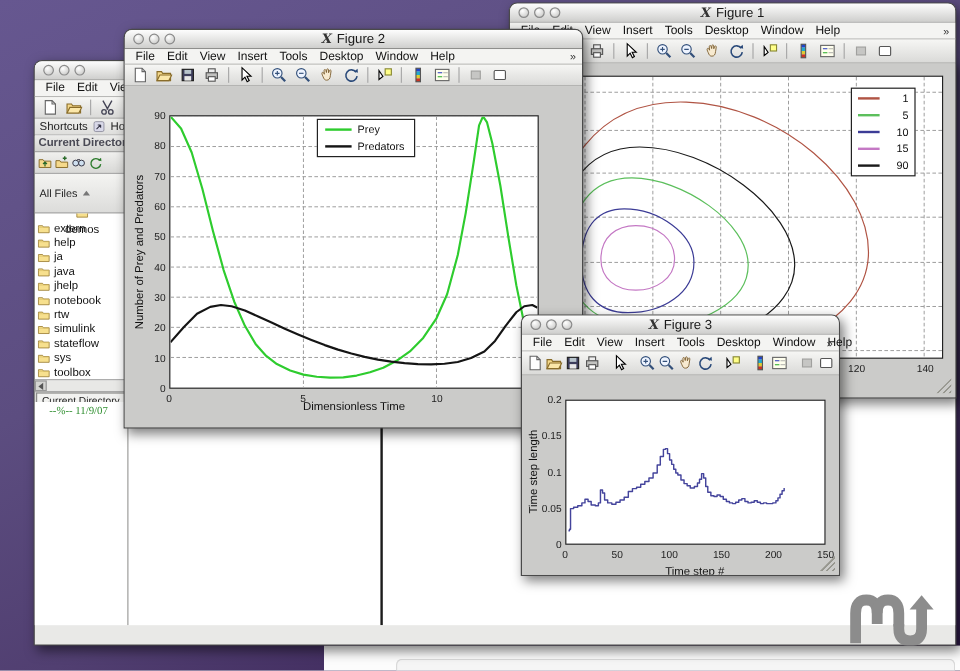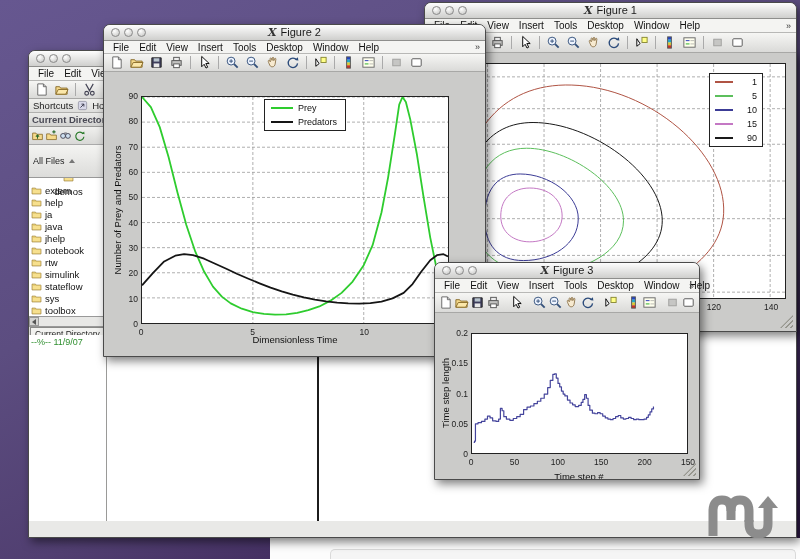--- a/index.html
+++ b/index.html
@@ -43,21 +43,21 @@
   .sorttri { width:0; height:0; border-left:3px solid transparent; border-right:3px solid transparent; border-bottom:4px solid #777; }
   #folder-list { height:139px; background:#fff; border-bottom:1px solid #999; overflow:hidden; padding-left:2px; }
   .folder-row { display:flex; align-items:center; gap:3px; height:12px; font-size:9.5px; color:#111; white-space:nowrap; }
   .fico { width:11px; height:11px; flex:none; }
   .hscroll { height:10px; background:#e8e8e6; border-bottom:1px solid #999; display:flex; align-items:center; }
   .scr-arrow { width:10px; height:9px; background:#d4d4d2; border:1px solid #999; display:flex; align-items:center; justify-content:center; }
   .scr-arrow i { width:0; height:0; border-top:3px solid transparent; border-bottom:3px solid transparent; border-right:4px solid #555; }
   .tabrow { height:15px; background:#d8d8d6; display:flex; align-items:flex-start; padding-left:1px; }
   .panel-tab { background:#f2f2f0; border:1px solid #8a8a88; font-size:8.5px; color:#222; padding:0 4px; height:14px; line-height:13px; white-space:nowrap; }
   .ch-body { background:#fff; position:absolute; left:0; right:0; bottom:0; top:222px; }
-  .ch-entry { font-family:Liberation Sans, sans-serif; font-size:9px; color:#2f8f2f; padding:2px 2px; white-space:nowrap; }
+  .ch-entry { font-family:Liberation Serif, serif; font-size:9px; color:#2f8f2f; padding:2px 12px; white-space:nowrap; }
   #divider { position:absolute; left:288px; top:0; bottom:0; width:2px; background:#1c1c1c; }
   .statusbar { position:absolute; left:0; right:0; bottom:0; height:16px; background:linear-gradient(#f7f7f5,#dededc); border-top:1px solid #9a9a98; }
   #start-btn { position:absolute; left:2px; top:1px; height:13px; border:1px solid #848482; border-radius:2px; background:linear-gradient(#fdfdfd,#e2e2e0); display:flex; align-items:center; gap:3px; padding:0 6px; font-size:9.5px; font-weight:bold; color:#111; box-shadow:0 1px 1px rgba(0,0,0,.2); }
   #start-btn .tbi { width:11px; height:11px; }
 
   
   #fig1 { left:424px; top:2px; width:373px; height:330px; z-index:20; }
   #fig1 .menubar { top:16px; height:14px; }
   #fig1 .toolbar { top:30px; height:20px; }
   #fig1 .client { top:50px; }

